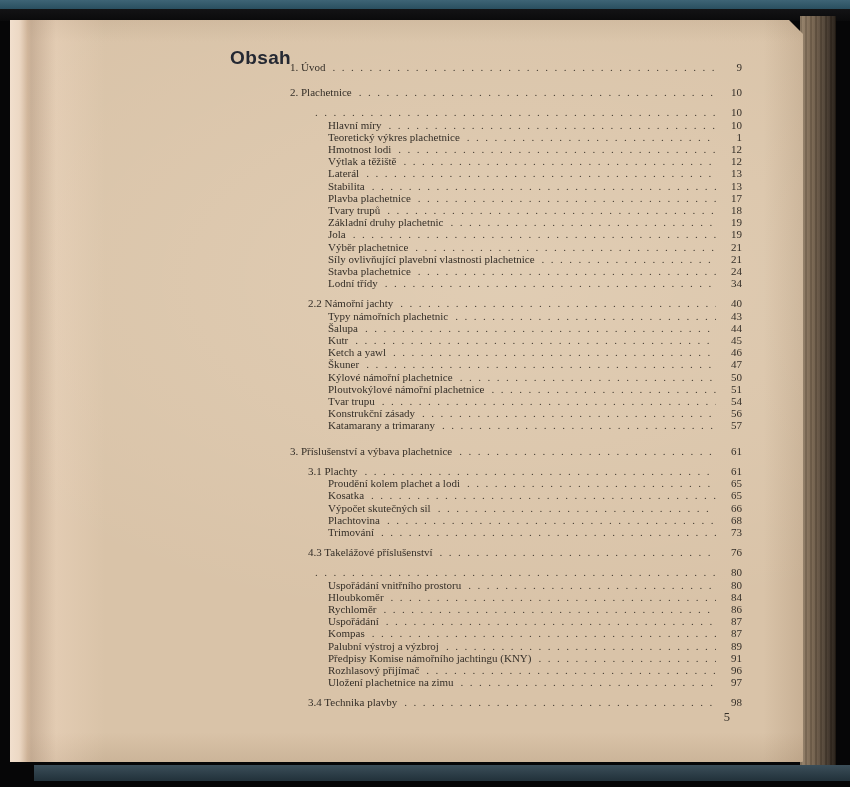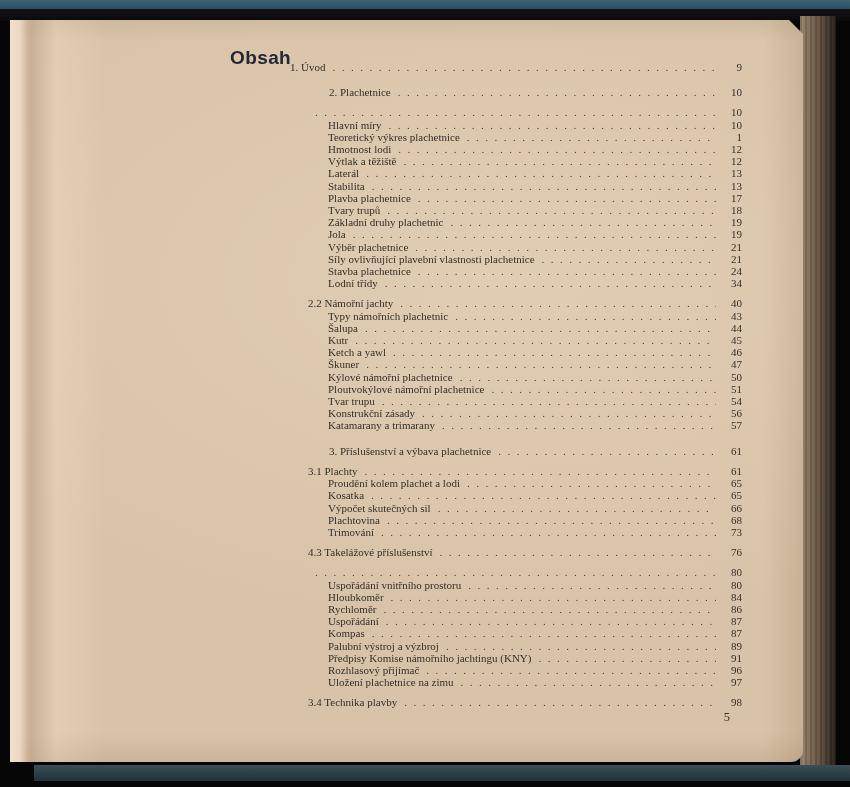--- a/index.html
+++ b/index.html
@@ -12,21 +12,21 @@
   .band-top-black{position:absolute;top:9px;left:0;right:0;height:12px;
     background:linear-gradient(180deg,#131315,#0a0a0b);}
   .edge-right{position:absolute;top:16px;bottom:12px;right:14px;width:36px;
     background:
       repeating-linear-gradient(90deg,rgba(0,0,0,.12) 0 2px,rgba(255,255,255,.03) 2px 5px),
       linear-gradient(90deg,#97836b 0%,#77644f 35%,#4e4134 70%,#221b14 100%);}
   .band-bottom-teal{position:absolute;bottom:6px;left:34px;right:0;height:16px;
     background:linear-gradient(180deg,#3b4e59 0%,#24343d 90%);}
 
   
-  .paper{position:absolute;left:10px;top:20px;right:47px;bottom:25px;border-radius:12px;
+  .paper{position:absolute;left:10px;top:20px;right:47px;bottom:25px;border-radius:1px;
     clip-path:polygon(0 0,calc(100% - 14px) 0,100% 14px,100% 100%,0 100%);
     background:
       radial-gradient(900px 500px at 62% 35%, rgba(255,244,226,.20), rgba(0,0,0,0) 70%),
       linear-gradient(90deg, rgba(250,225,205,.55), rgba(250,225,205,0) 12%),
       linear-gradient(270deg, rgba(130,100,70,.20), rgba(0,0,0,0) 5%),
       linear-gradient(180deg, rgba(120,90,60,.10), rgba(0,0,0,0) 3%, rgba(0,0,0,0) 96%, rgba(120,90,60,.14)),
       #d9c3a8;}
   .gutter{position:absolute;left:0;top:0;bottom:0;width:46px;pointer-events:none;
     background:linear-gradient(90deg,#f1dfcd 0%,#ecd8c4 20%,rgba(175,143,112,.40) 38%,
                rgba(120,92,66,.28) 46%,rgba(0,0,0,0) 100%);}
@@ -35,21 +35,21 @@
     font-family:"Liberation Sans",sans-serif;font-weight:700;font-size:19px;
     letter-spacing:.4px;color:#242832;}
 
   .toc{position:absolute;left:280px;top:41px;width:452px;
     font-size:11px;line-height:12.2px;color:#352f28;}
   .toc-row{display:flex;align-items:baseline;}
   .lvl0{padding-left:0;}
   .lvl1{padding-left:18px;}
   .lvl2{padding-left:38px;}
   .gap-sm{margin-top:8px;}
-  .gap-lg{margin-top:13px;margin-left:39px;}
+  .gap-lg{margin-top:13px;}
   .lbl{white-space:nowrap;}
   .leader{flex:1;overflow:hidden;white-space:nowrap;letter-spacing:6.5px;
     margin:0 2px 0 7px;color:#453d33;}
   .pg{width:24px;text-align:right;flex:none;}
 
   .folio{position:absolute;left:690px;top:690px;width:30px;text-align:right;
     font-size:12.5px;color:#352f28;}
 </style>
 </head>
 <body>

